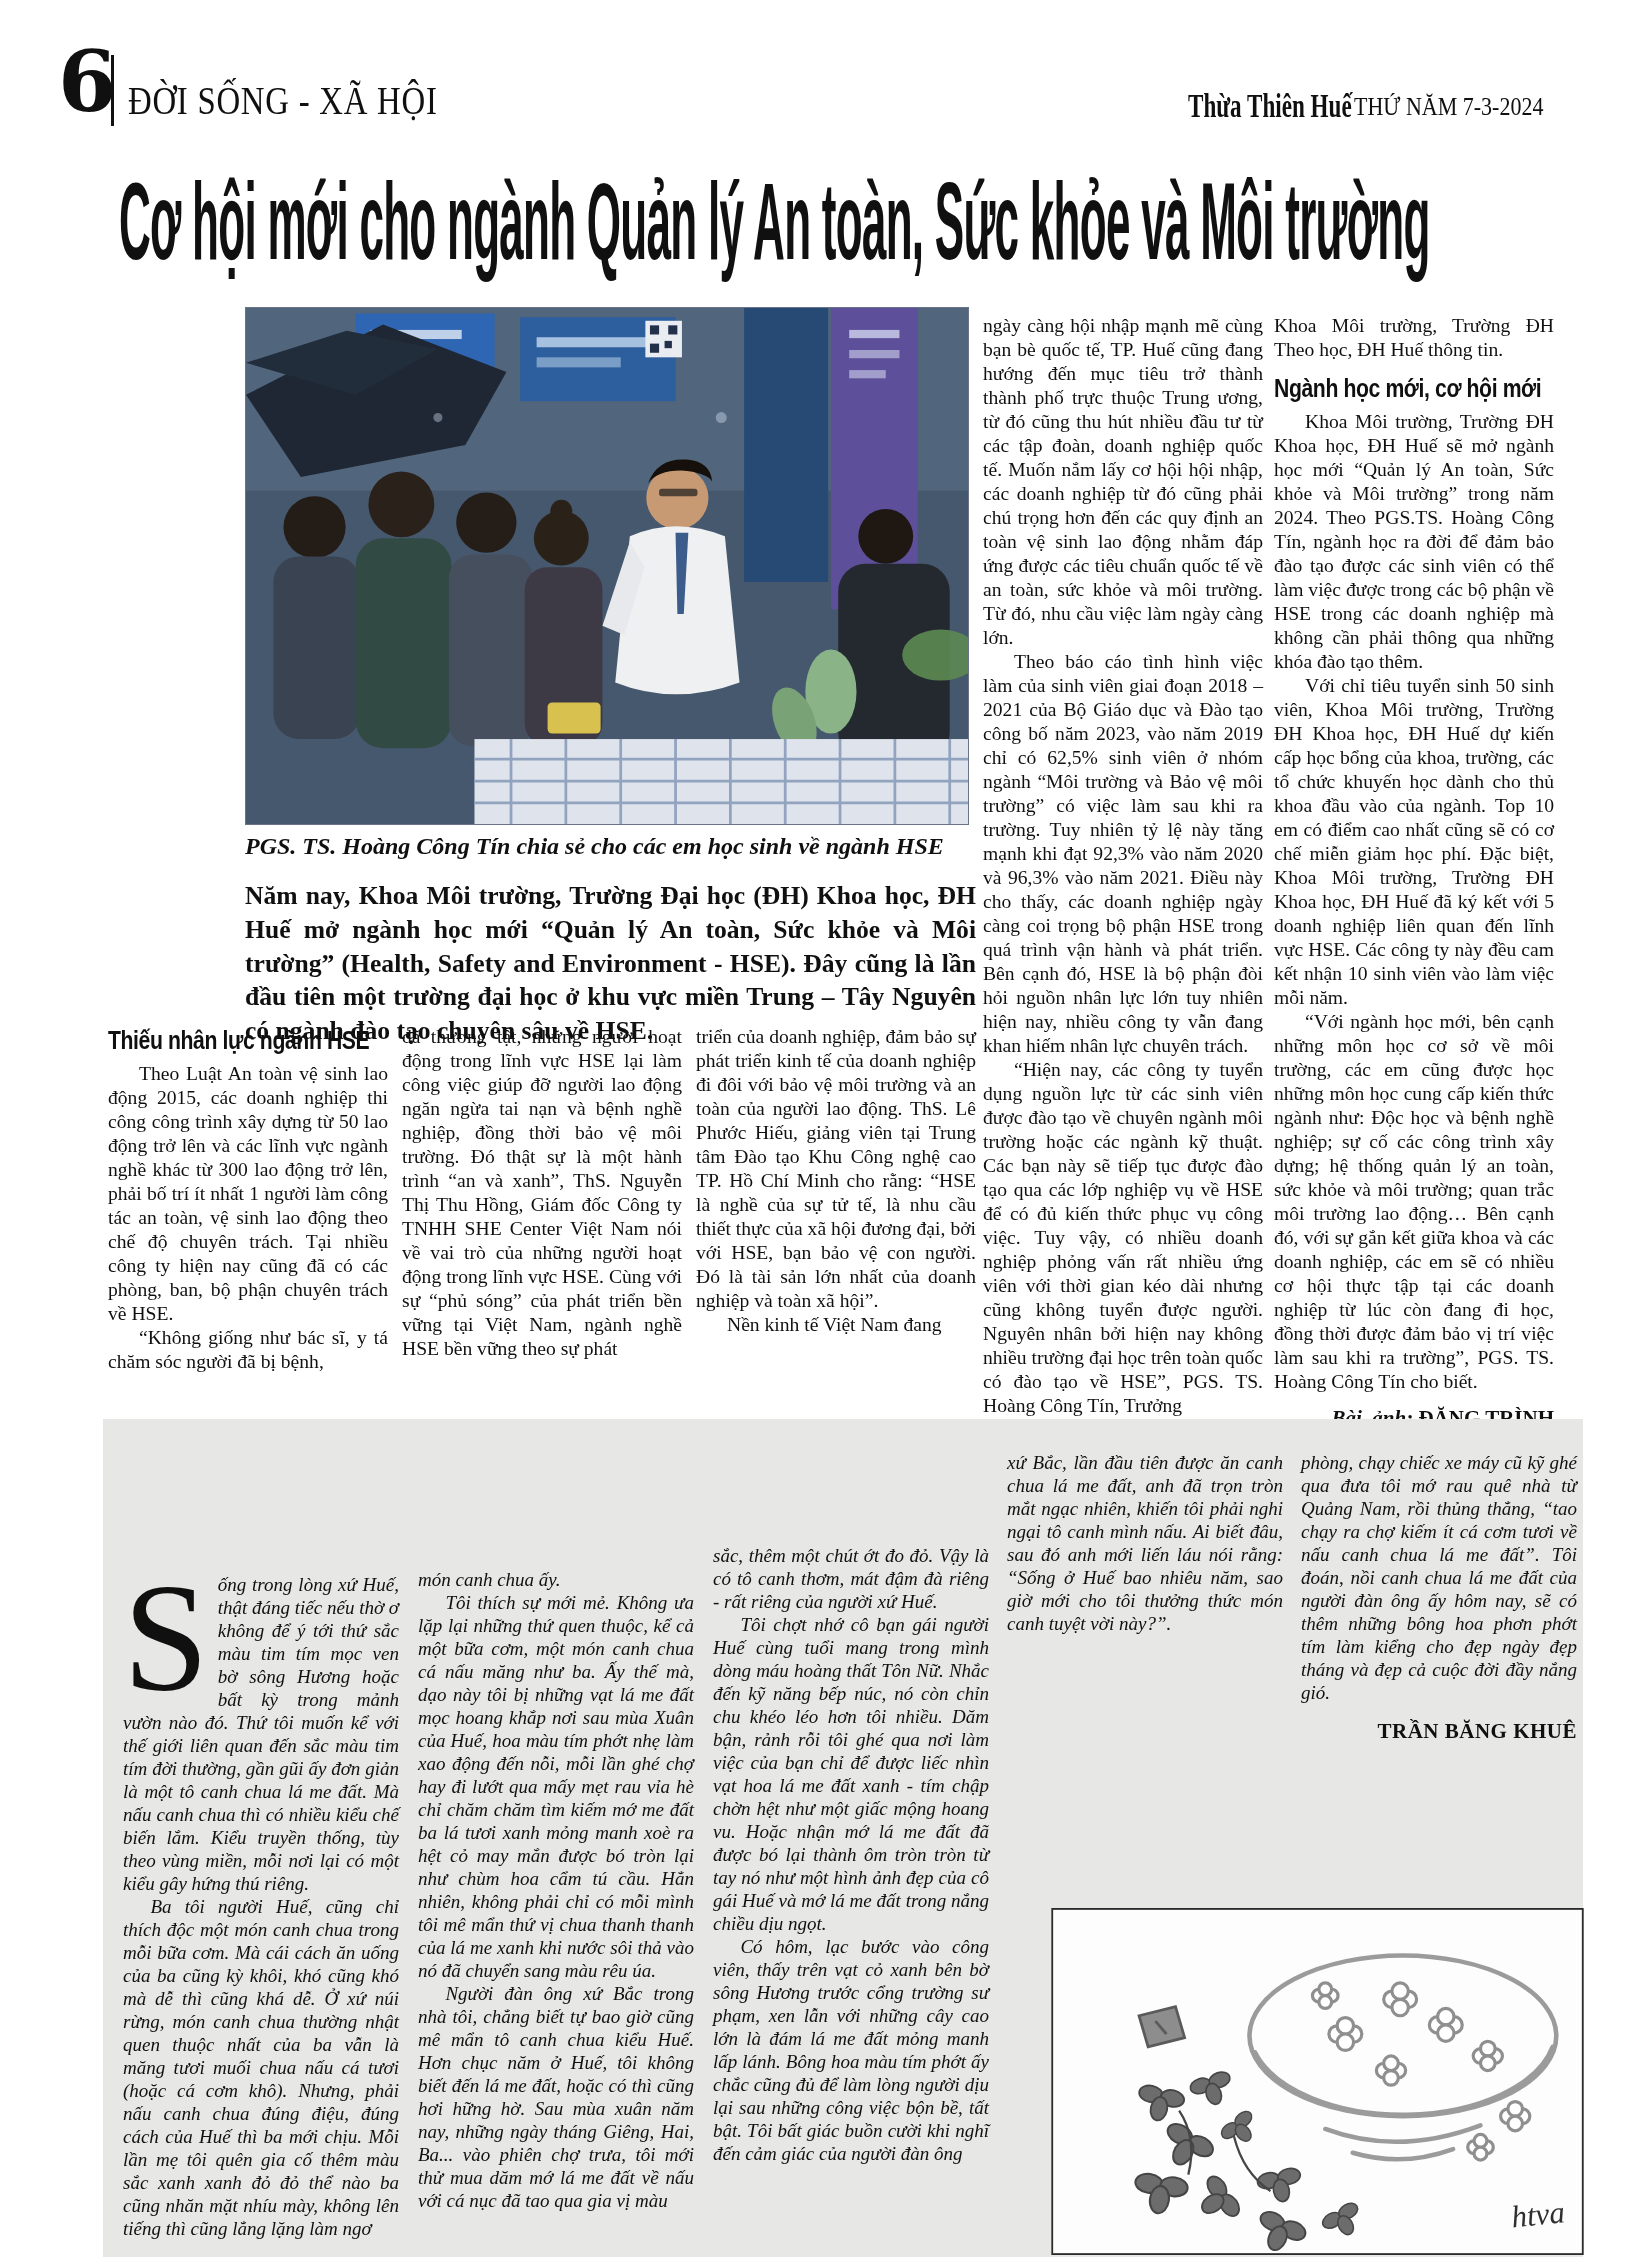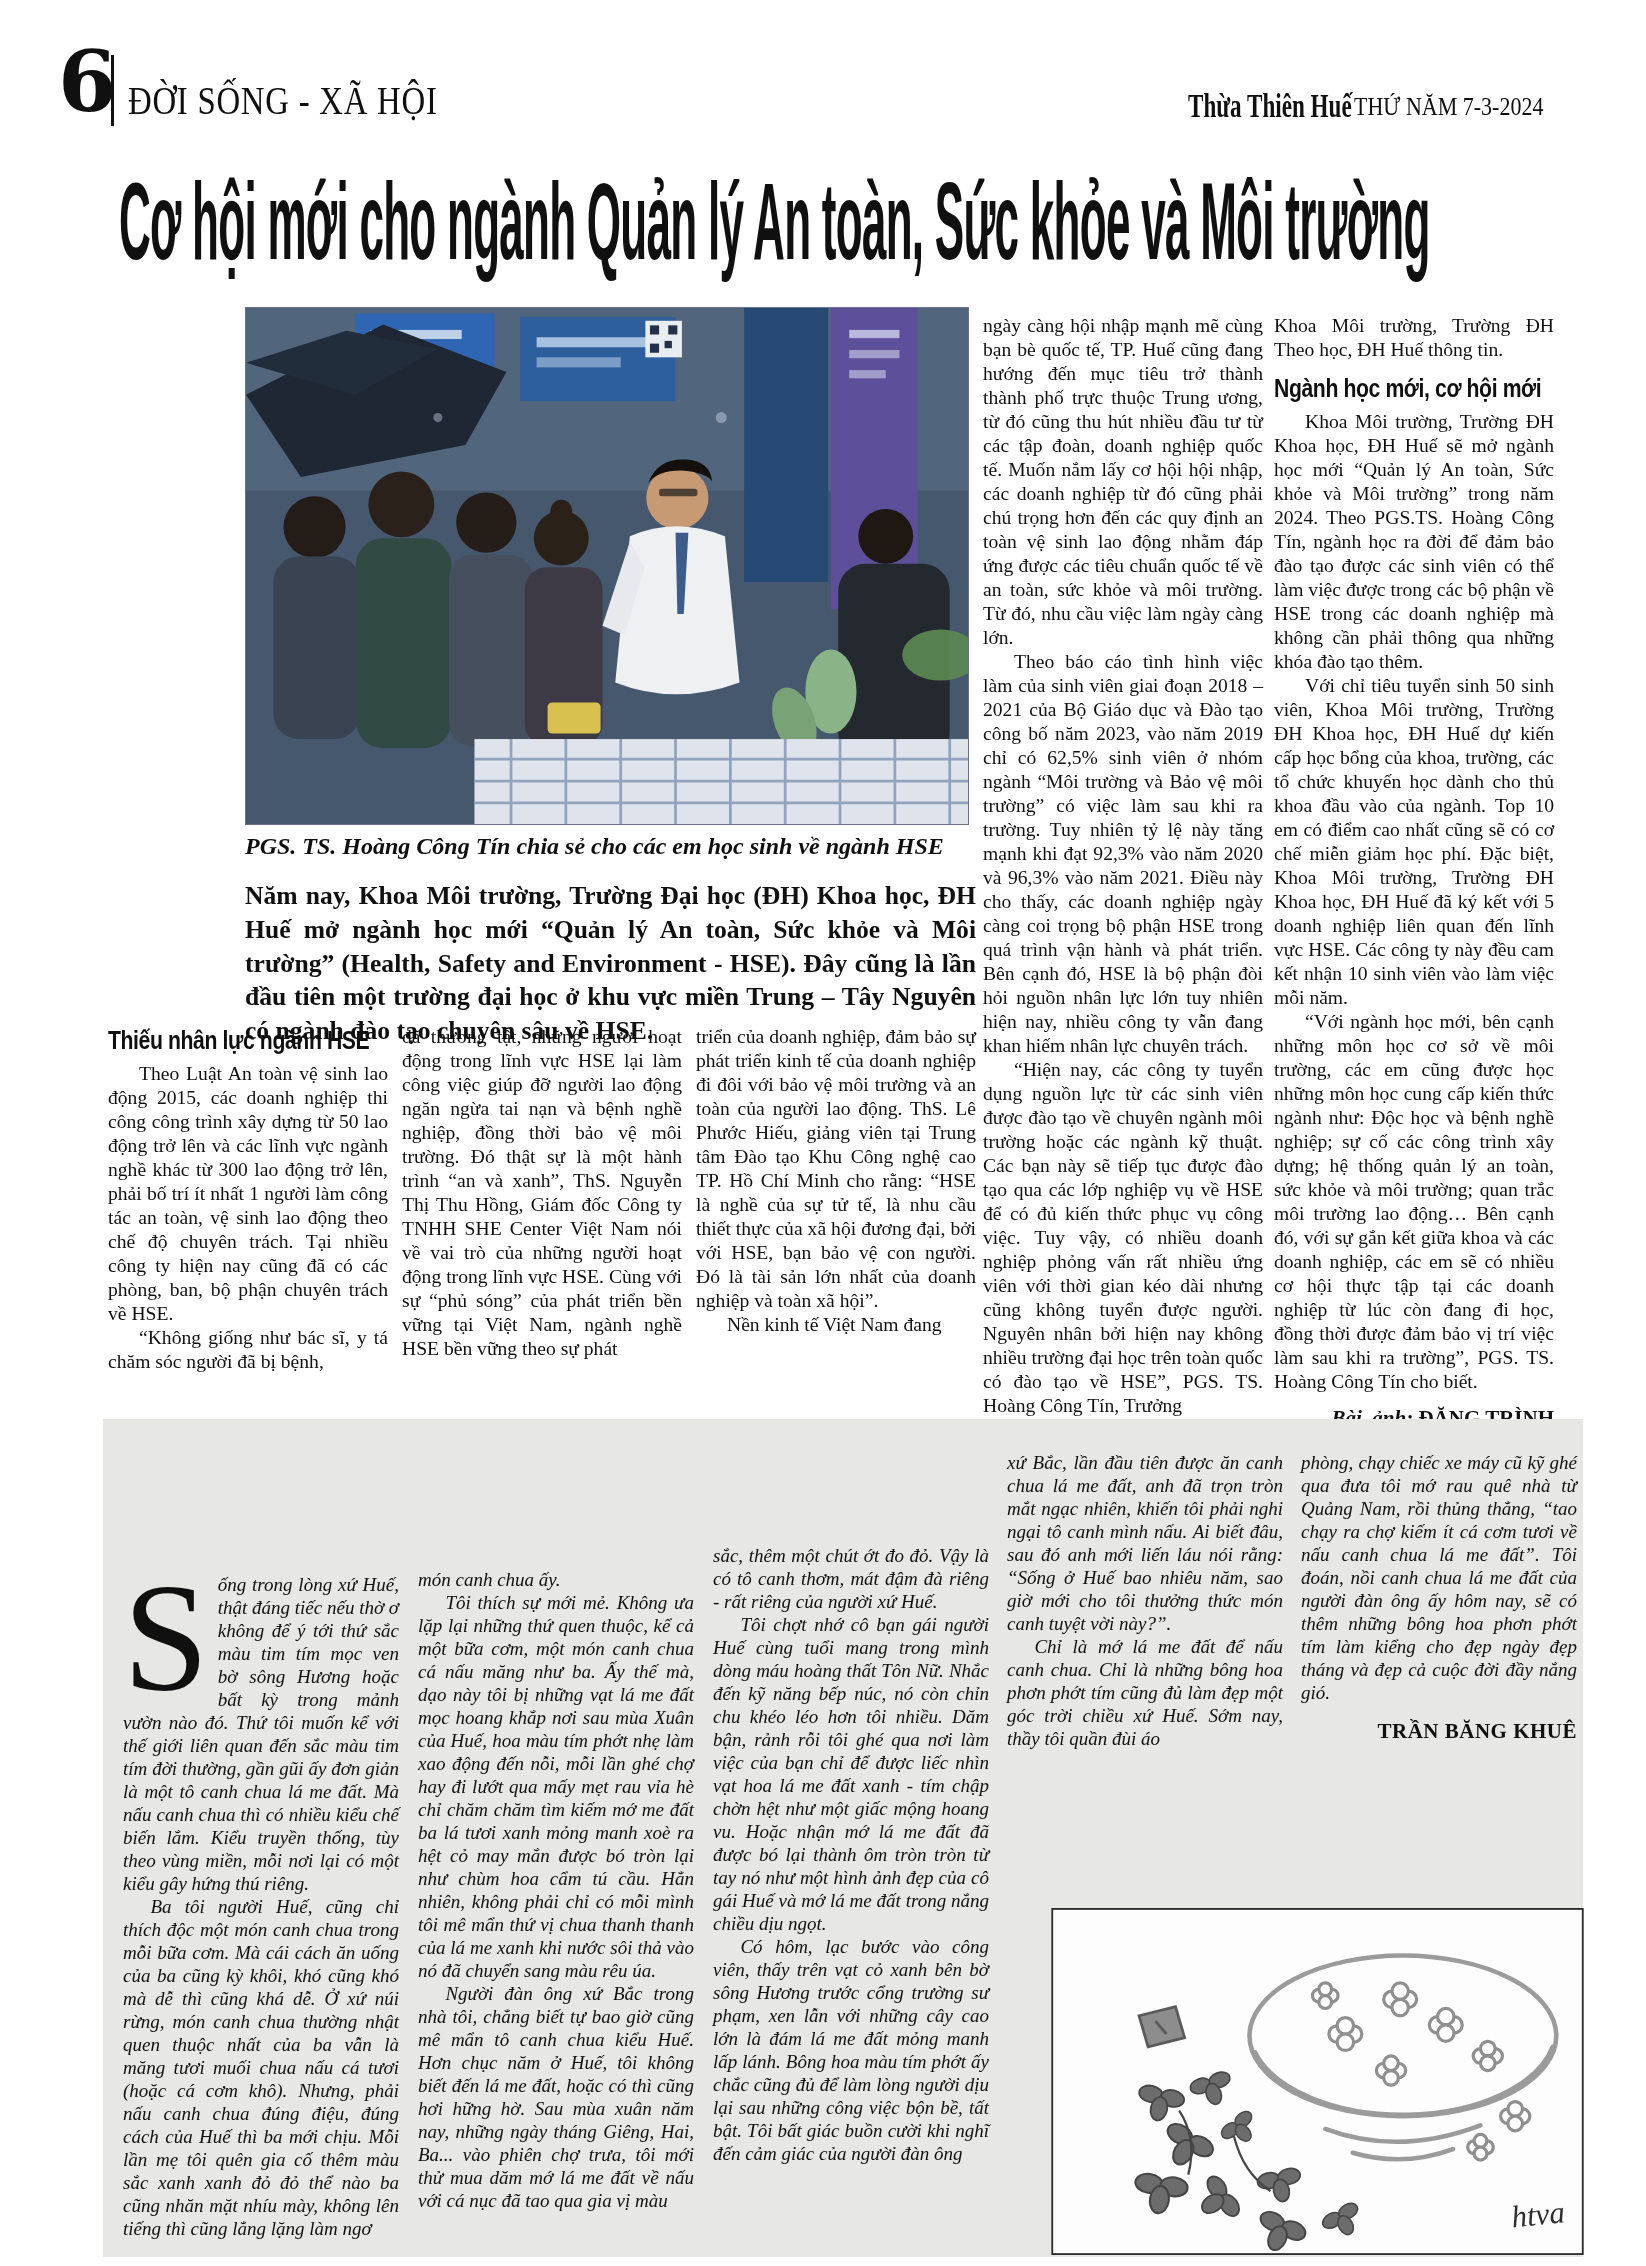--- a/index.html
+++ b/index.html
@@ -149,21 +149,20 @@
     <p class="ind">Người đàn ông xứ Bắc trong nhà tôi, chẳng biết tự bao giờ cũng mê mẩn tô canh chua kiểu Huế. Hơn chục năm ở Huế, tôi không biết đến lá me đất, hoặc có thì cũng hơi hững hờ. Sau mùa xuân năm nay, những ngày tháng Giêng, Hai, Ba... vào phiên chợ trưa, tôi mới thử mua dăm mớ lá me đất về nấu với cá nục đã tao qua gia vị màu</p>
   </div>
   <div class="col col2x" style="left:713px;top:1544px;width:276px;">
     <p>sắc, thêm một chút ớt đo đỏ. Vậy là có tô canh thơm, mát đậm đà riêng - rất riêng của người xứ Huế.</p>
     <p class="ind">Tôi chợt nhớ cô bạn gái người Huế cùng tuổi mang trong mình dòng máu hoàng thất Tôn Nữ. Nhắc đến kỹ năng bếp núc, nó còn chỉn chu khéo léo hơn tôi nhiều. Dăm bận, rảnh rỗi tôi ghé qua nơi làm việc của bạn chỉ để được liếc nhìn vạt hoa lá me đất xanh - tím chập chờn hệt như một giấc mộng hoang vu. Hoặc nhận mớ lá me đất đã được bó lại thành ôm tròn tròn từ tay nó như một hình ảnh đẹp của cô gái Huế và mớ lá me đất trong nắng chiều dịu ngọt.</p>
     <p class="ind">Có hôm, lạc bước vào công viên, thấy trên vạt cỏ xanh bên bờ sông Hương trước cổng trường sư phạm, xen lẫn với những cây cao lớn là đám lá me đất mỏng manh lấp lánh. Bông hoa màu tím phớt ấy chắc cũng đủ để làm lòng người dịu lại sau những công việc bộn bề, tất bật. Tôi bất giác buồn cười khi nghĩ đến cảm giác của người đàn ông</p>
   </div>
 
   <div class="col col2x" style="left:1007px;top:1451px;width:276px;">
     <p>xứ Bắc, lần đầu tiên được ăn canh chua lá me đất, anh đã trọn tròn mắt ngạc nhiên, khiến tôi phải nghi ngại tô canh mình nấu. Ai biết đâu, sau đó anh mới liến láu nói rằng: “Sống ở Huế bao nhiêu năm, sao giờ mới cho tôi thưởng thức món canh tuyệt vời này?”.</p>
-    <p class="ind">Chỉ là mớ lá me đất để nấu canh chua. Chỉ là những bông hoa phơn phớt tím cũng đủ làm đẹp một góc trời chiều xứ Huế. Sớm nay, thầy tôi quần đùi áo</p>
   </div>
   <div class="col col2x" style="left:1301px;top:1451px;width:276px;">
     <p>phòng, chạy chiếc xe máy cũ kỹ ghé qua đưa tôi mớ rau quê nhà từ Quảng Nam, rồi thủng thẳng, “tao chạy ra chợ kiếm ít cá cơm tươi về nấu canh chua lá me đất”. Tôi đoán, nồi canh chua lá me đất của người đàn ông ấy hôm nay, sẽ có thêm những bông hoa phơn phớt tím làm kiểng cho đẹp ngày đẹp tháng và đẹp cả cuộc đời đầy nắng gió.</p>
     <div class="a2author">TRẦN BĂNG KHUÊ</div>
   </div>
 
   <div class="abs illus-box" style="left:1051px;top:1908px;width:533px;height:347px;">
     <svg width="533" height="347" viewBox="0 0 583 380">
       <rect x="1" y="1" width="581" height="378" fill="#fdfdfd" stroke="#2b2b2b" stroke-width="2"></rect>
 

